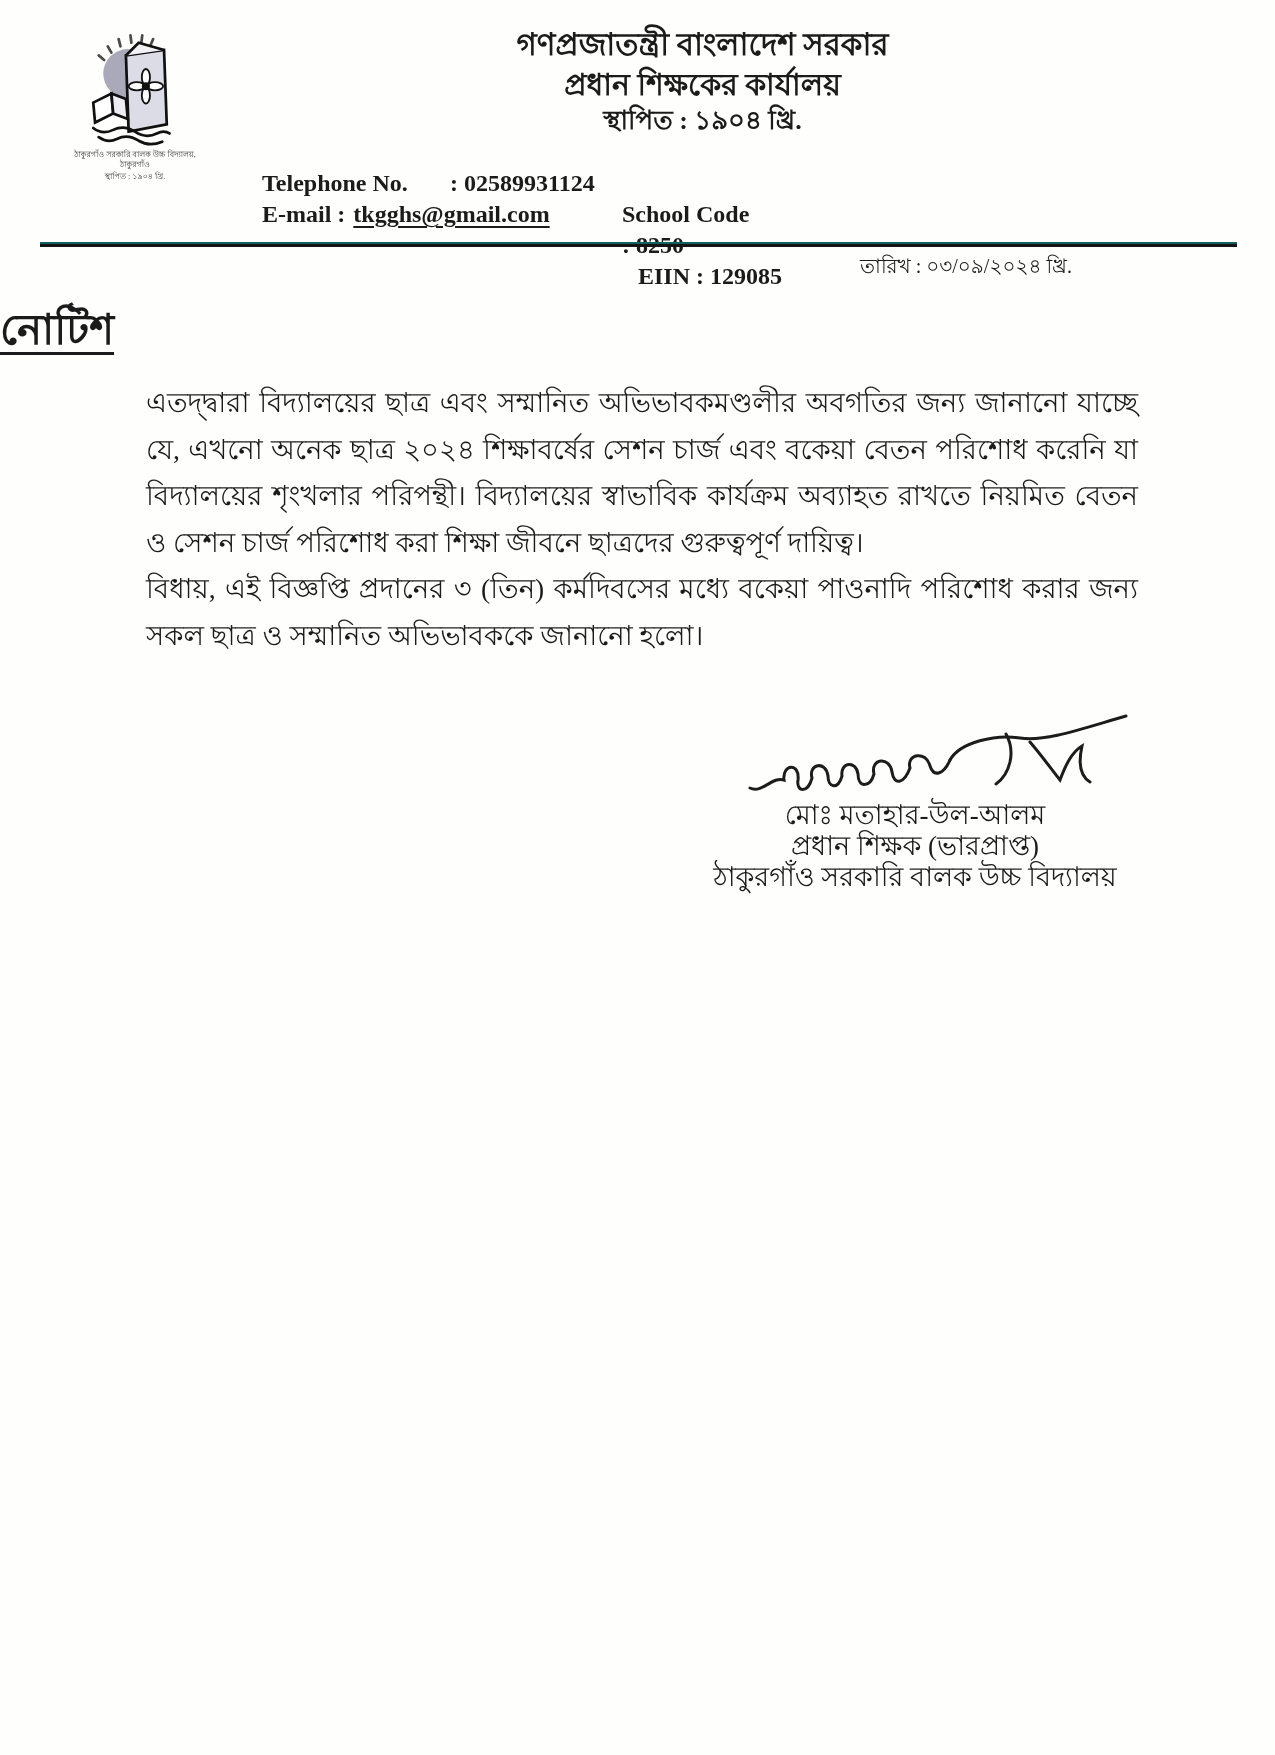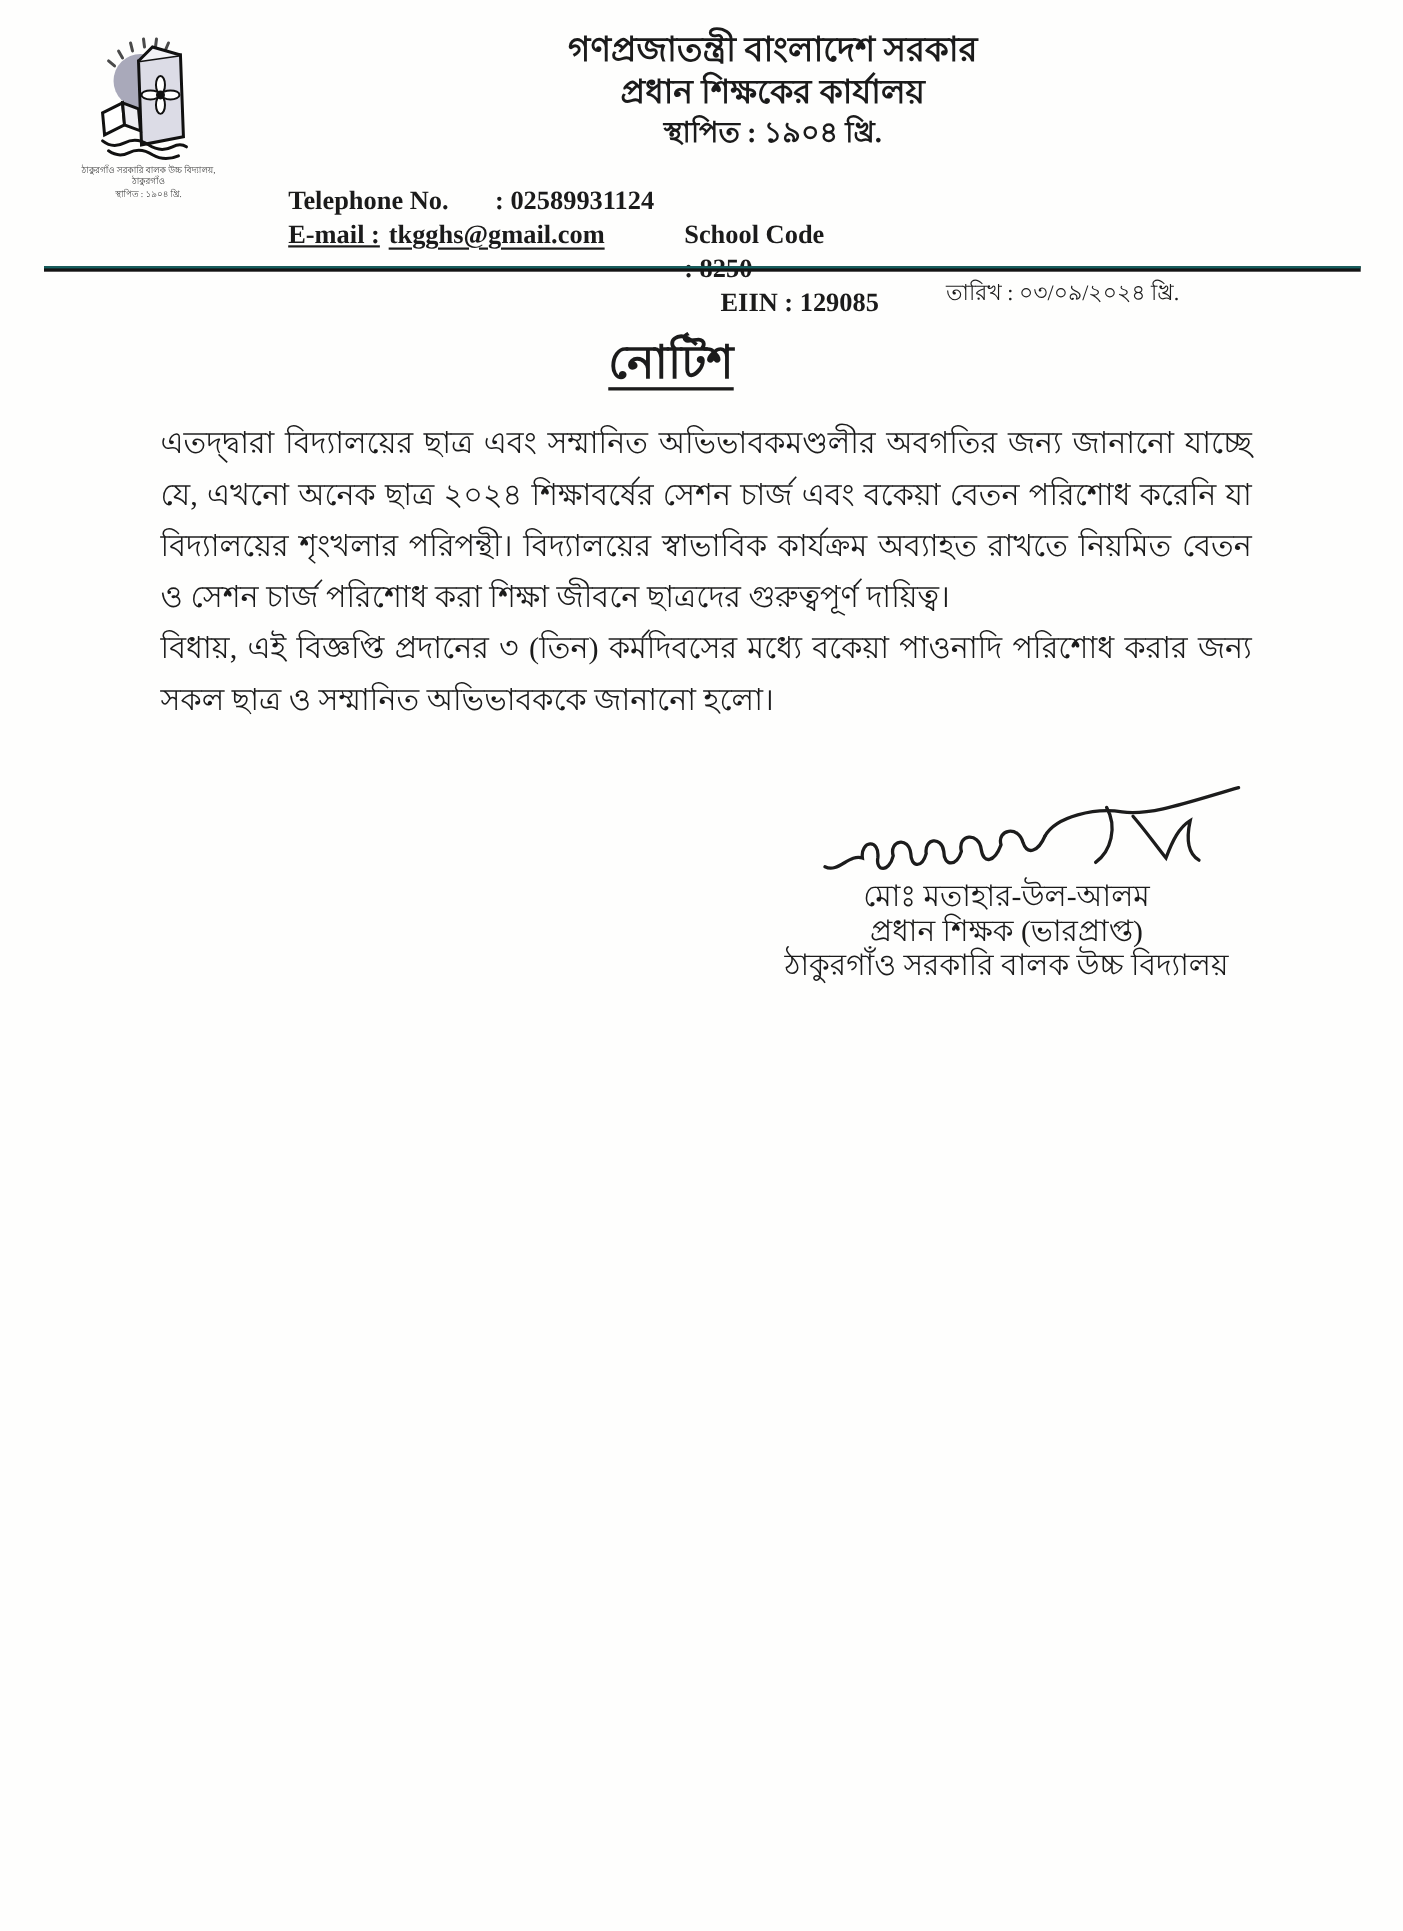--- a/index.html
+++ b/index.html
@@ -22,39 +22,39 @@
   .h-govt{font-size:31px;line-height:38px;}
   .h-office{font-size:30px;line-height:38px;margin-top:2px;}
   .h-school{font-size:34px;line-height:42px;margin-top:2px;}
   .h-est{font-size:26px;line-height:32px;margin-top:1px;}
 
   
   .contact{position:absolute;left:262px;top:168px;width:860px;font-weight:bold;font-size:24px;line-height:31px;}
   .contact-row{display:flex;}
   .c-left{width:332px;display:flex;}
   .c-left .lbl{display:inline-block;min-width:68px;}
-  .c-left .lbl-email{min-width:0;margin-right:8px;text-decoration:underline;}
+  .c-left .lbl-email{min-width:0;margin-right:8px;}
   .c-right{flex:1;display:flex;}
   .c-right .lbl{display:inline-block;min-width:188px;}
   .row2 .c-right{padding-left:28px;flex-direction:column;}
   .u-link{text-decoration:underline;text-decoration-thickness:2px;text-underline-offset:4px;}
-  .eiin{margin-left:33px;}
+  .eiin{margin-left:16px;}
 
   
   .divider{
     position:absolute;left:40px;right:38px;top:242px;
     height:3px;background:#141414;
     border-top:2px solid #136060;
   }
 
   
   .date-line{position:absolute;top:251px;right:203px;font-size:20px;}
 
   
-  .notice-title{position:absolute;left:0;right:55px;top:297px;text-align:center;}
+  .notice-title{position:absolute;left:0;right:55px;top:297px;text-align:left;}
   .notice-title span{
     font-size:42px;font-weight:bold;
     text-decoration:underline;text-decoration-thickness:3px;text-underline-offset:8px;
   }
 
   
   .body-text{
     position:absolute;left:146px;top:380px;width:992px;
     font-size:27.5px;line-height:46.5px;
     text-align:justify;

